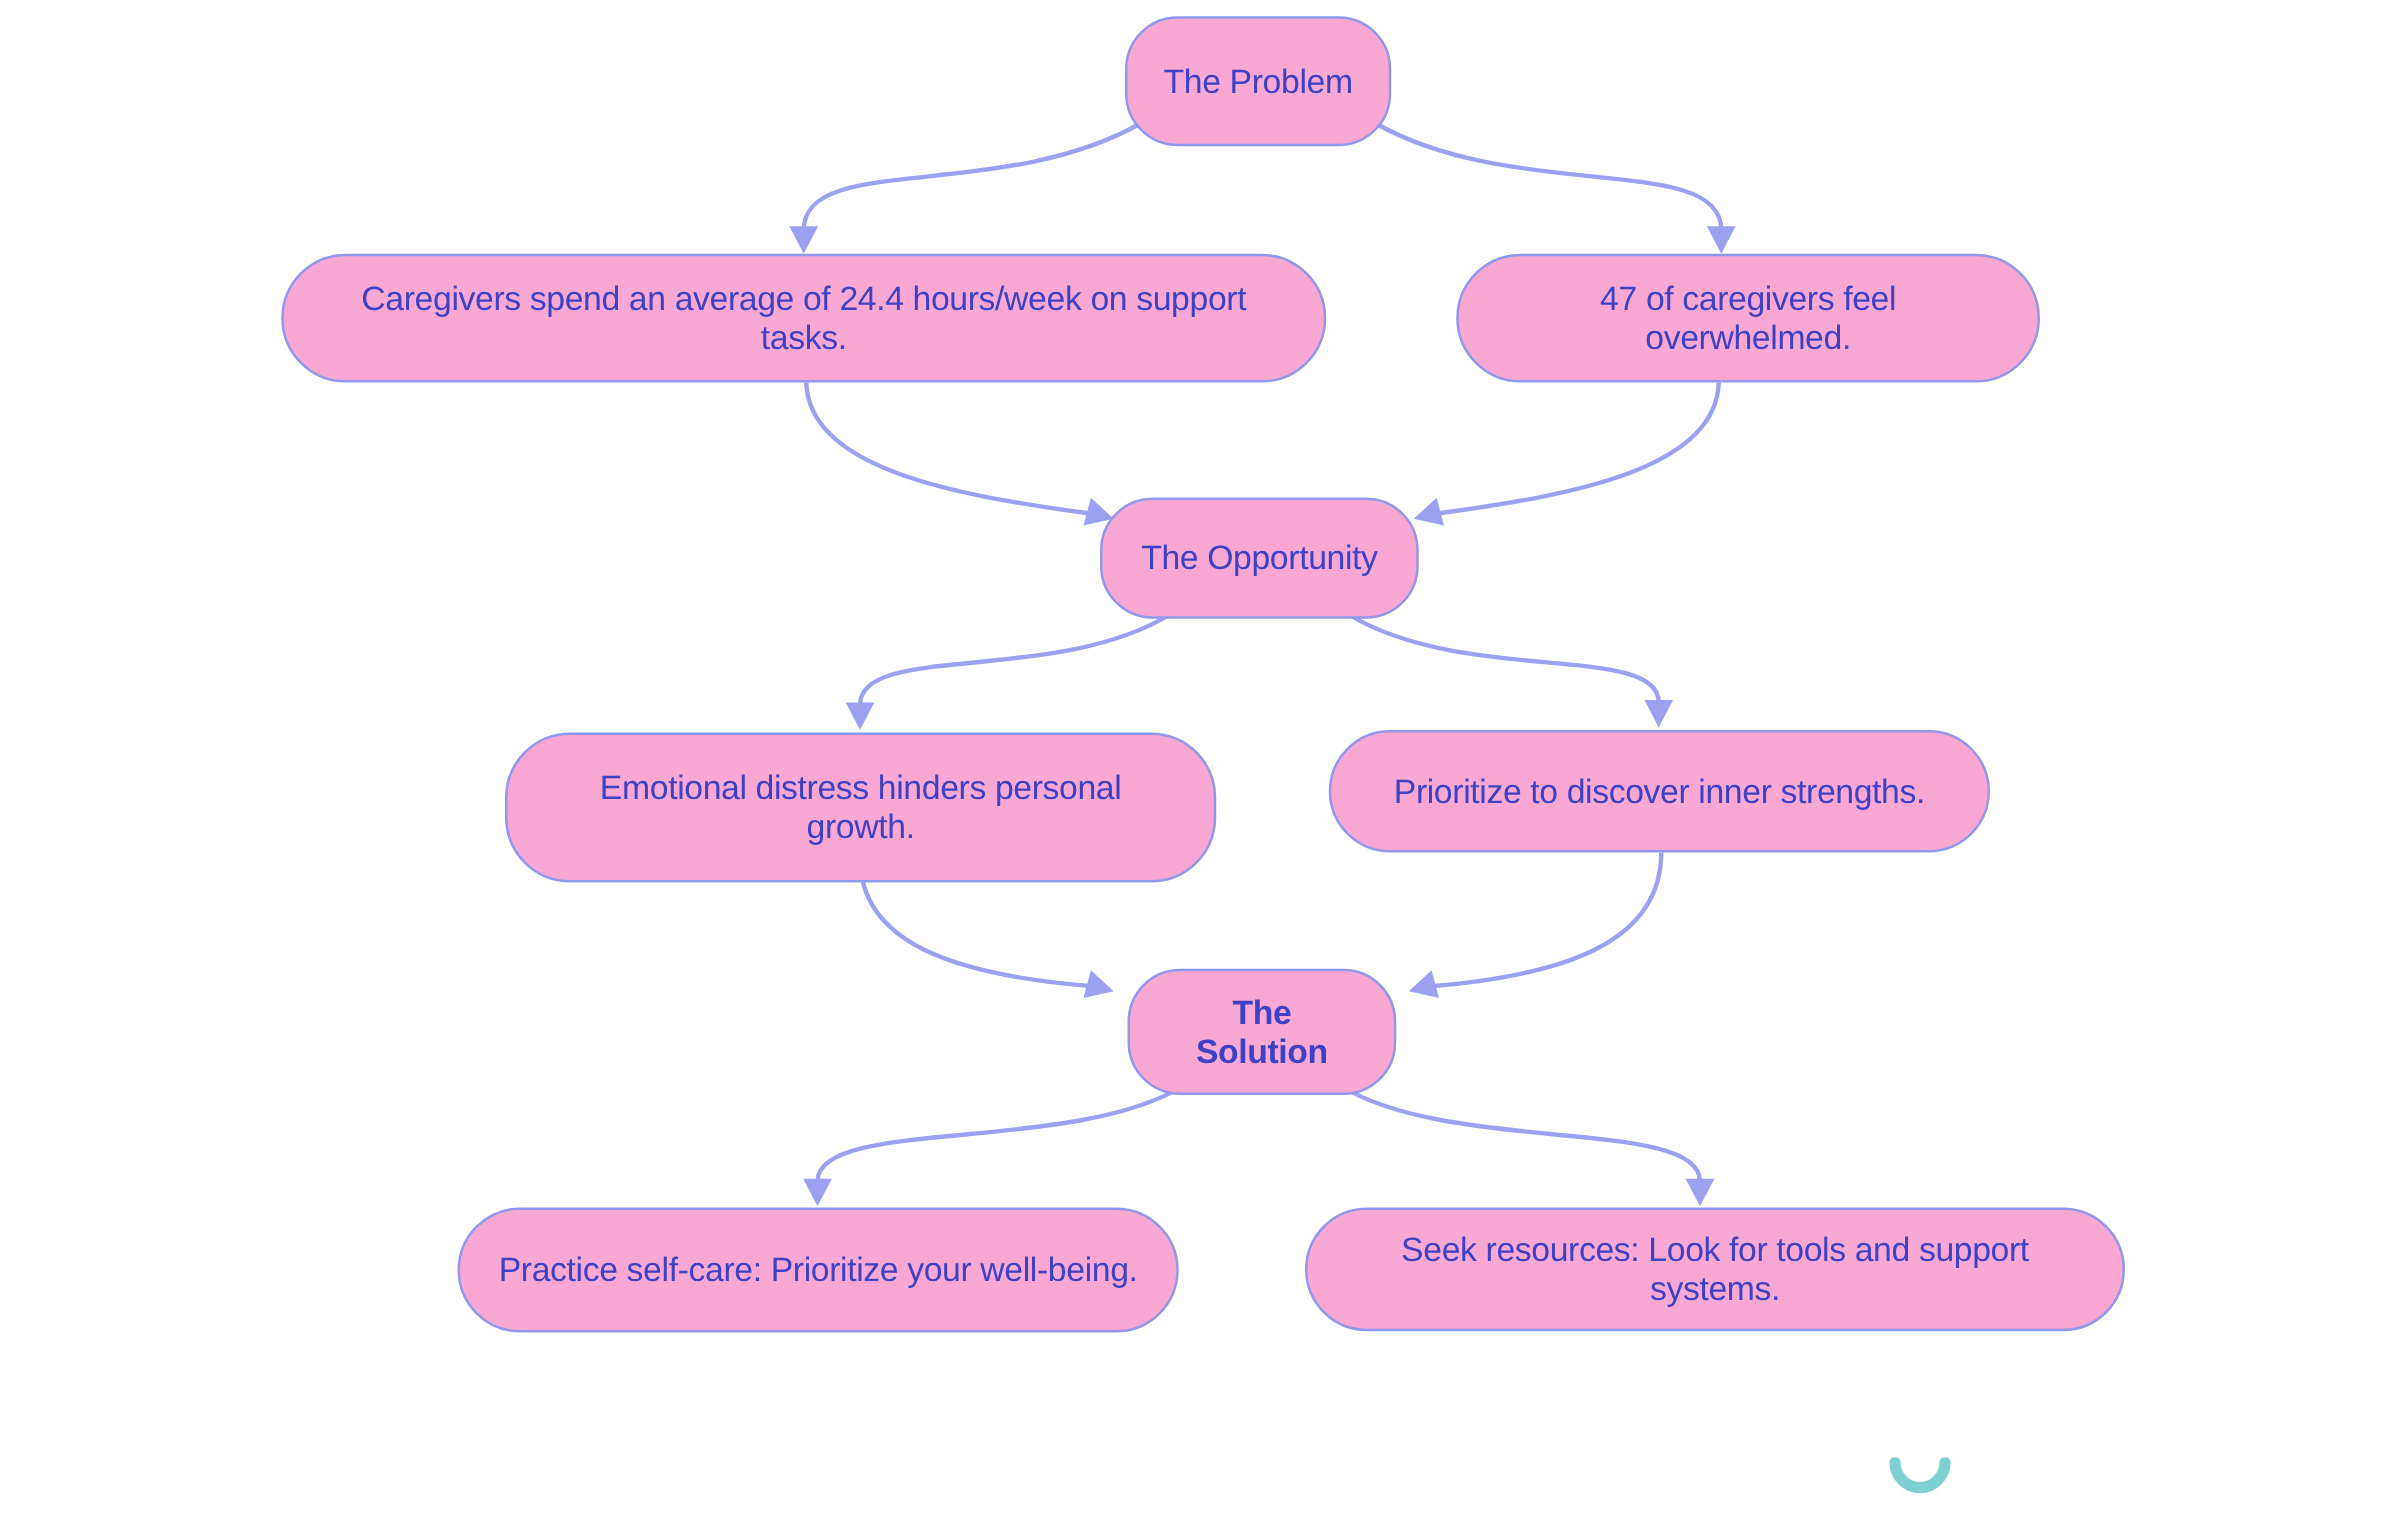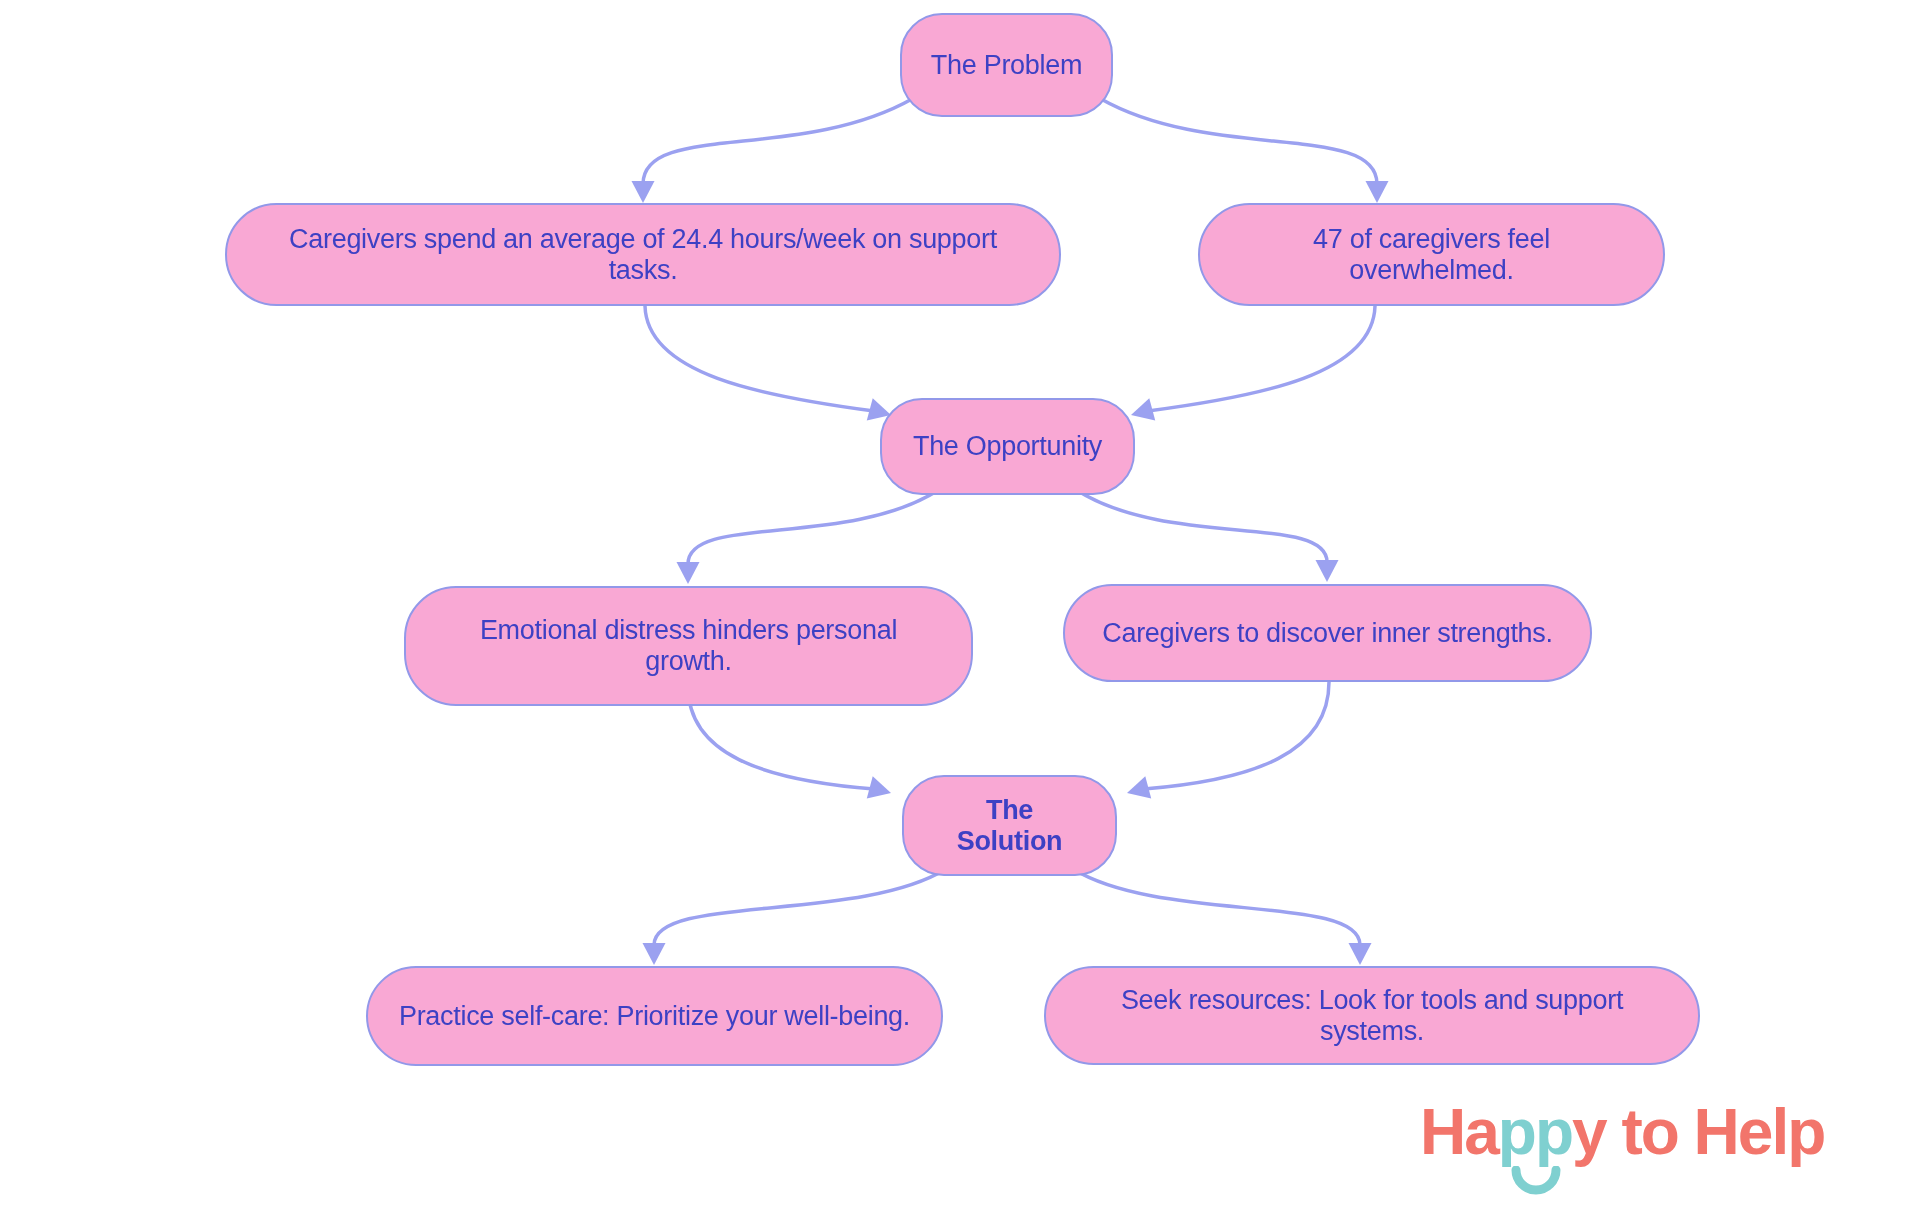--- a/index.html
+++ b/index.html
@@ -27,21 +27,21 @@
     display:flex; align-items:center; justify-content:center;
     color:#3d41c4;
     font-size:27px; font-weight:500; letter-spacing:-0.3px;
     text-align:center;
     box-sizing:border-box;
     padding:0 28px;
   }
   .node.title-node { border-radius:42px; }
   #node-problem      { left:900px;  top:13px;  width:213px; height:104px; }
   #node-caregivers   { left:225px;  top:203px; width:836px; height:103px; }
-  #node-overwhelmed  { left:1198px; top:203px; width:467px; height:103px; }
+  #node-overwhelmed  { left:1165px; top:203px; width:467px; height:103px; }
   #node-implications { left:880px;  top:398px; width:255px; height:97px; }
   #node-emotional    { left:404px;  top:586px; width:569px; height:120px; }
   #node-opportunity  { left:1063px; top:584px; width:529px; height:98px; }
   #node-solution     { left:902px;  top:775px; width:215px; height:101px;font-weight:bold; }
   #node-practice     { left:366px;  top:966px; width:577px; height:100px; }
   #node-seek         { left:1044px; top:966px; width:656px; height:99px; }
 
   .logo {
     position:absolute; left:1420px; top:1100px; width:475px;
   }
@@ -98,26 +98,25 @@
 <div class="node title-node" id="node-problem">The Problem</div>
 
 <div class="node" id="node-caregivers">Caregivers spend an average of 24.4 hours/week on support tasks.</div>
 
 <div class="node" id="node-overwhelmed">47 of caregivers feel overwhelmed.</div>
 
 <div class="node title-node" id="node-implications">The Opportunity</div>
 
 <div class="node" id="node-emotional">Emotional distress hinders personal growth.</div>
 
-<div class="node" id="node-opportunity">Caregivers to discover inner strengths.</div>
+<div class="node" id="node-opportunity">Prioritize to discover inner strengths.</div>
 
 <div class="node title-node" id="node-solution">The Solution</div>
 
 <div class="node" id="node-practice">Practice self-care: Prioritize your well-being.</div>
 
 <div class="node" id="node-seek">Seek resources: Look for tools and support systems.</div>
 
 <div class="logo">
-  <div class="logo-word"><span>Ha</span><span class="teal">pp</span><span>y</span><span> to Help</span></div>
   <svg class="logo-smile" viewBox="0 0 52 32" xmlns="http://www.w3.org/2000/svg">
     <path d="M 6 4 A 20 20 0 0 0 46 4" fill="none" stroke="#7fd0d0" stroke-width="9" stroke-linecap="round"></path>
   </svg>
 </div>
 
 </body></html>

